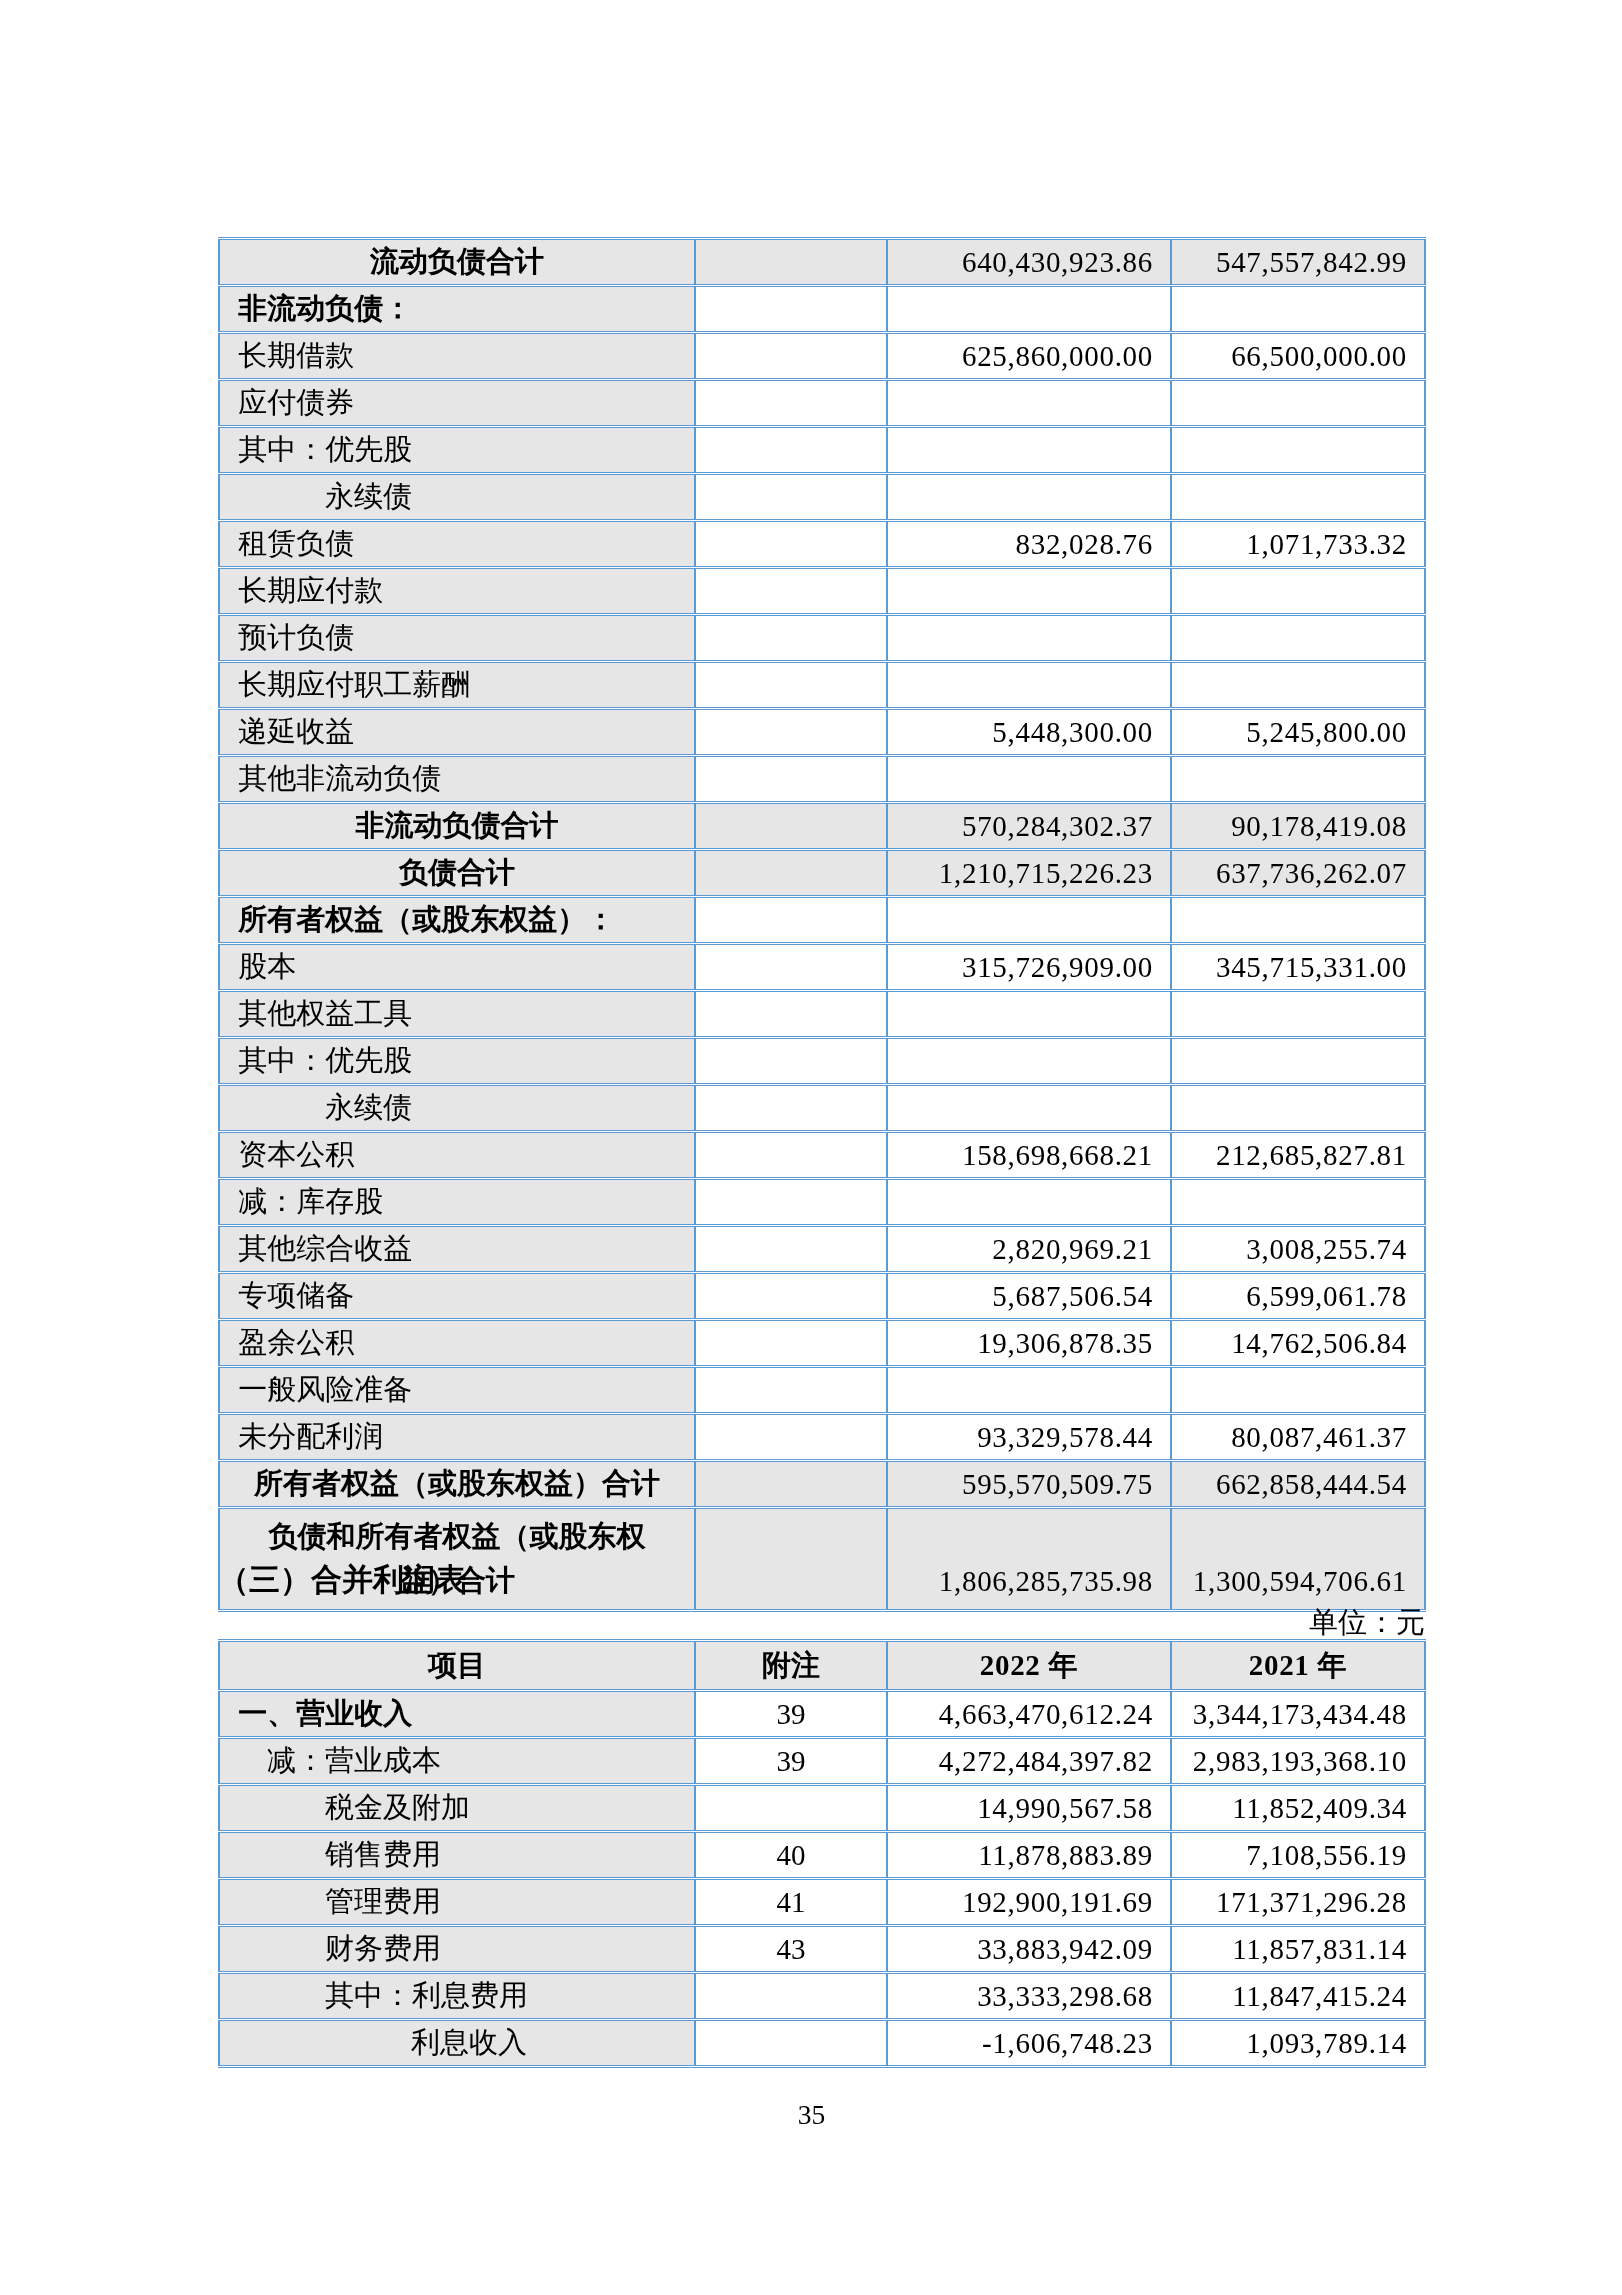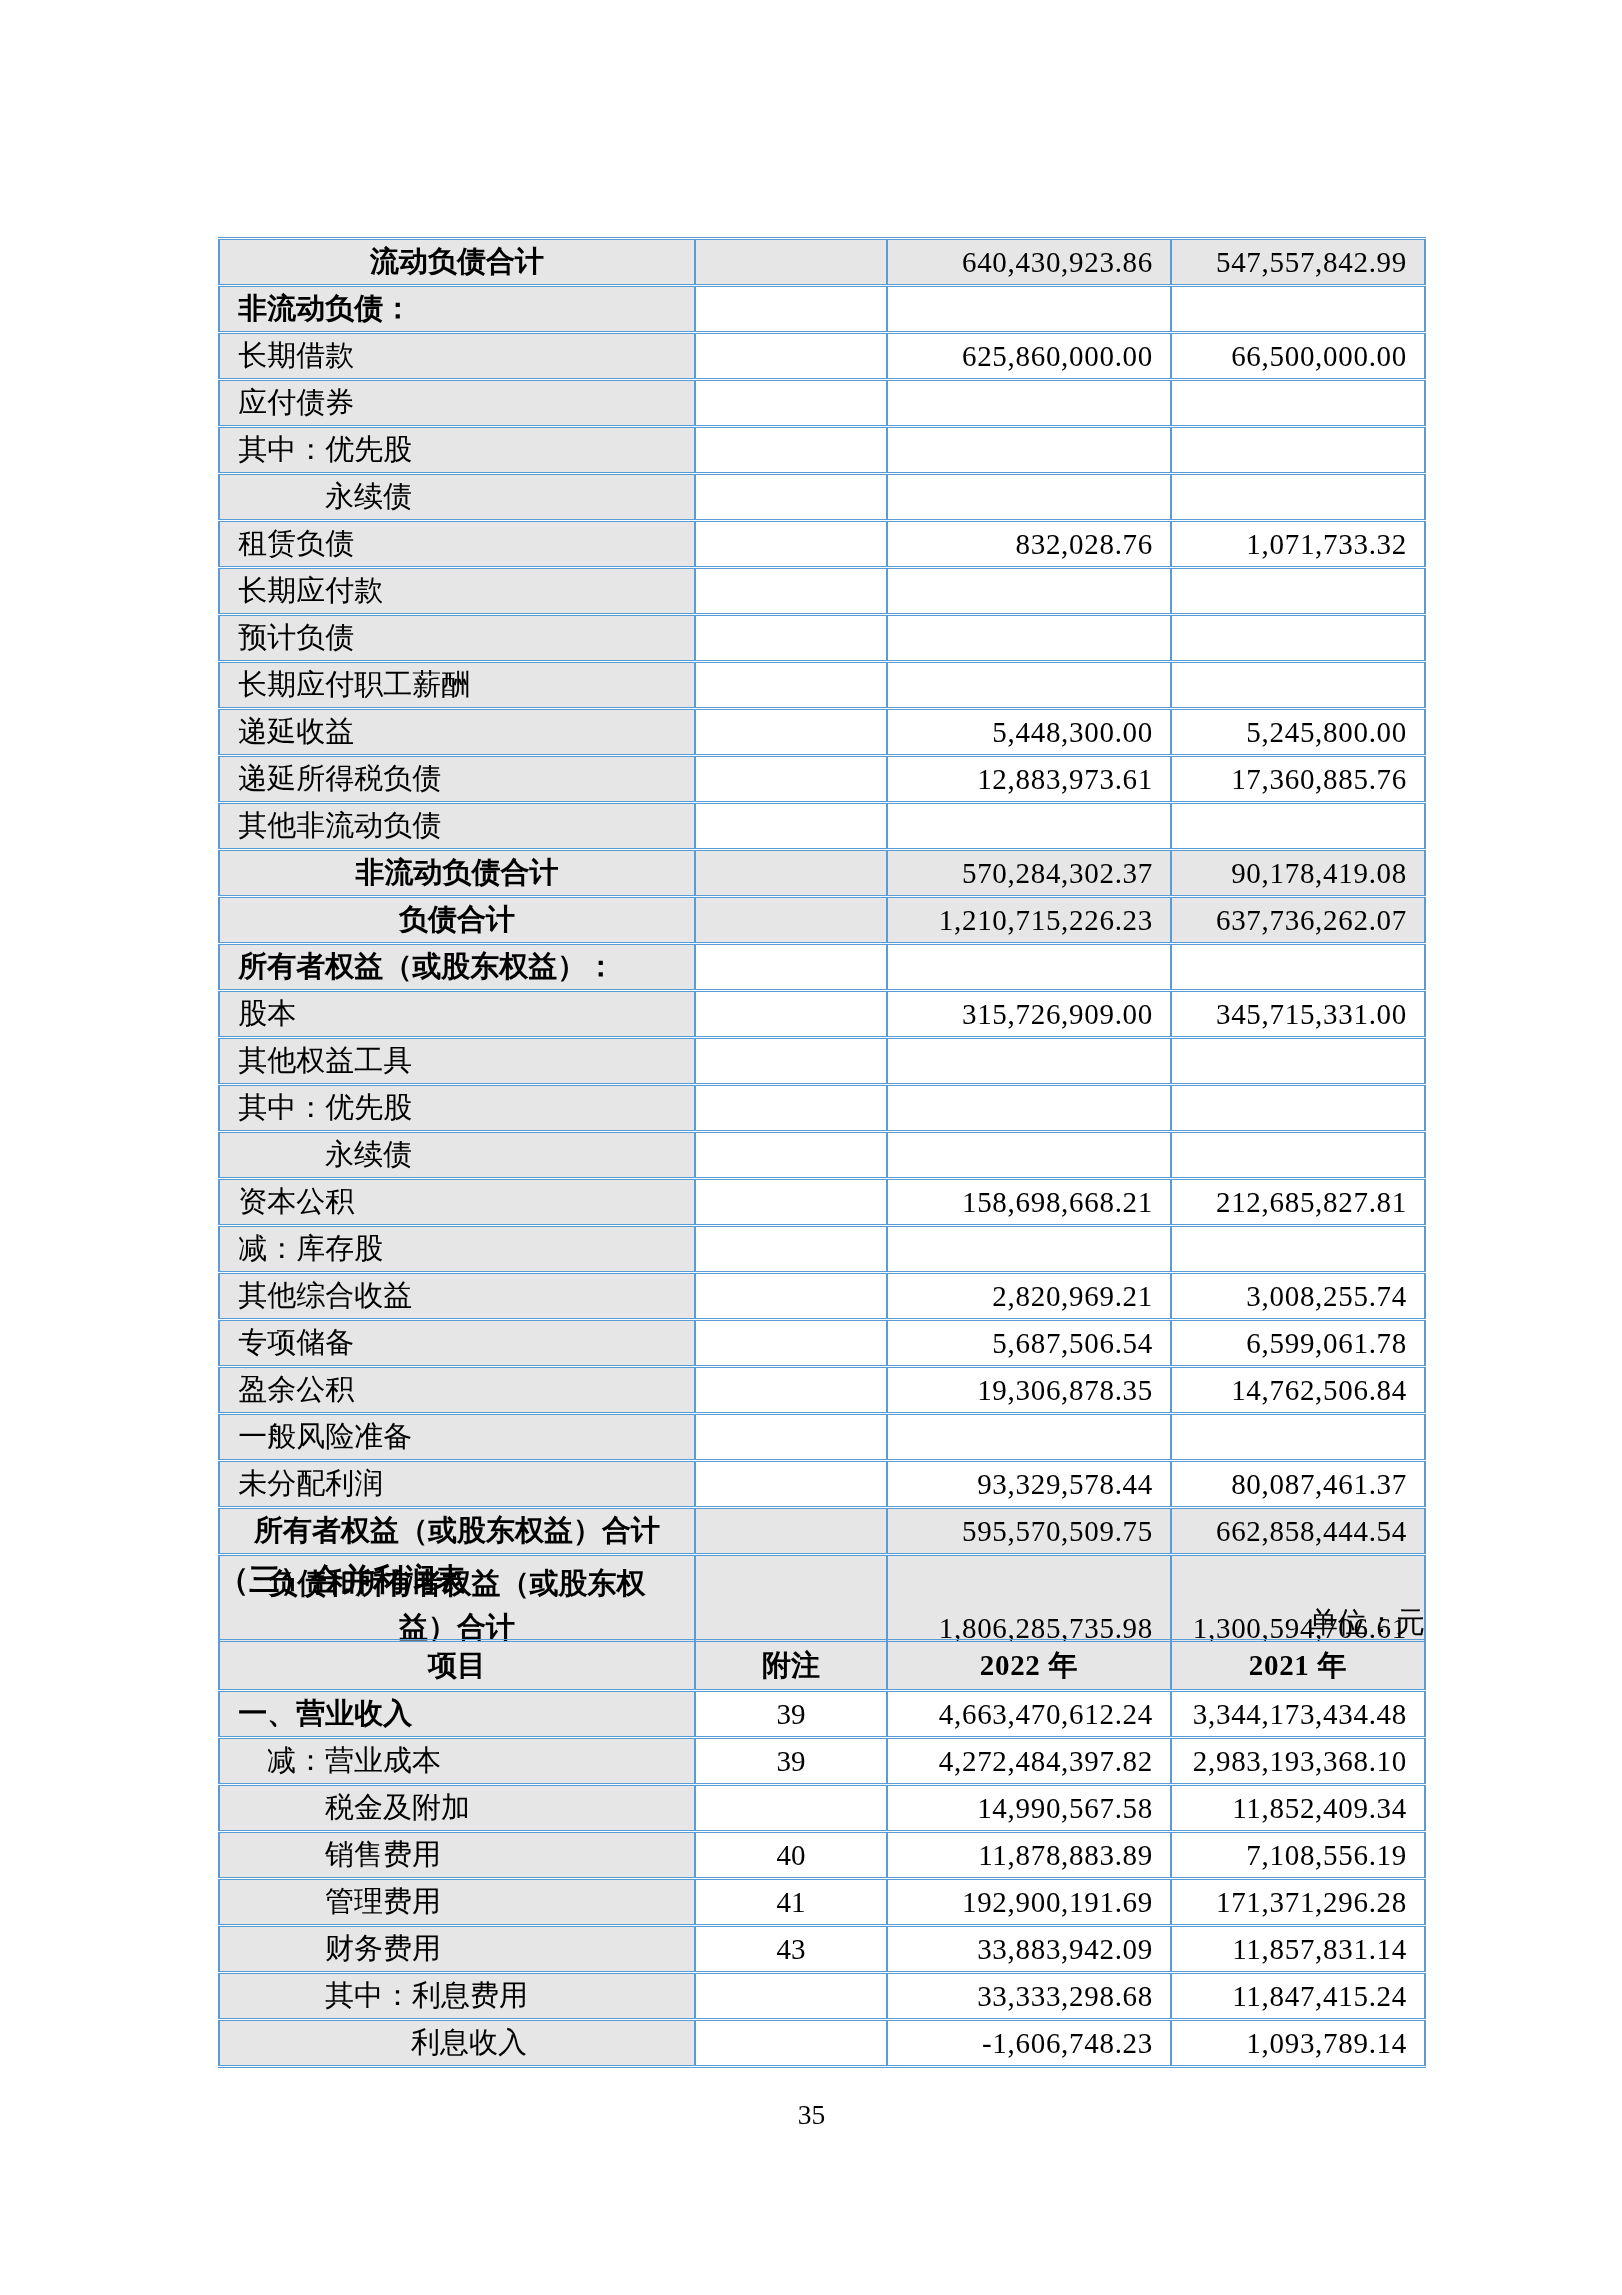--- a/index.html
+++ b/index.html
@@ -134,26 +134,20 @@
           <td class="c-item">长期应付职工薪酬</td>
           <td class="c-note"></td>
           <td class="c-val"></td>
           <td class="c-val"></td>
         </tr>
         <tr>
           <td class="c-item">递延收益</td>
           <td class="c-note"></td>
           <td class="c-val">5,448,300.00</td>
           <td class="c-val">5,245,800.00</td>
-        </tr>
-        <tr>
-          <td class="c-item">递延所得税负债</td>
-          <td class="c-note"></td>
-          <td class="c-val">12,883,973.61</td>
-          <td class="c-val">17,360,885.76</td>
         </tr>
         <tr>
           <td class="c-item">其他非流动负债</td>
           <td class="c-note"></td>
           <td class="c-val"></td>
           <td class="c-val"></td>
         </tr>
         <tr class="row-total">
           <td class="c-item">非流动负债合计</td>
           <td class="c-note"></td>

